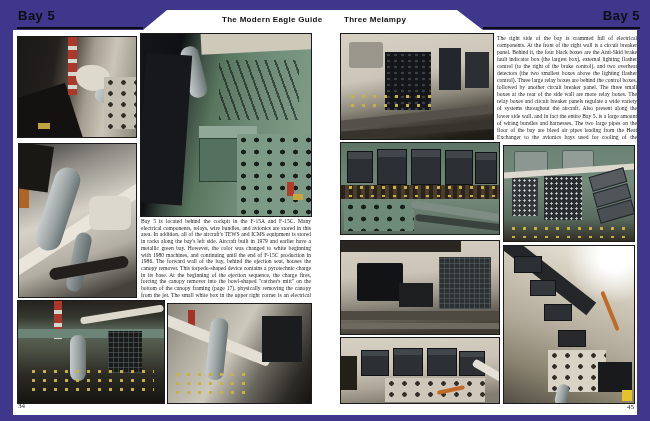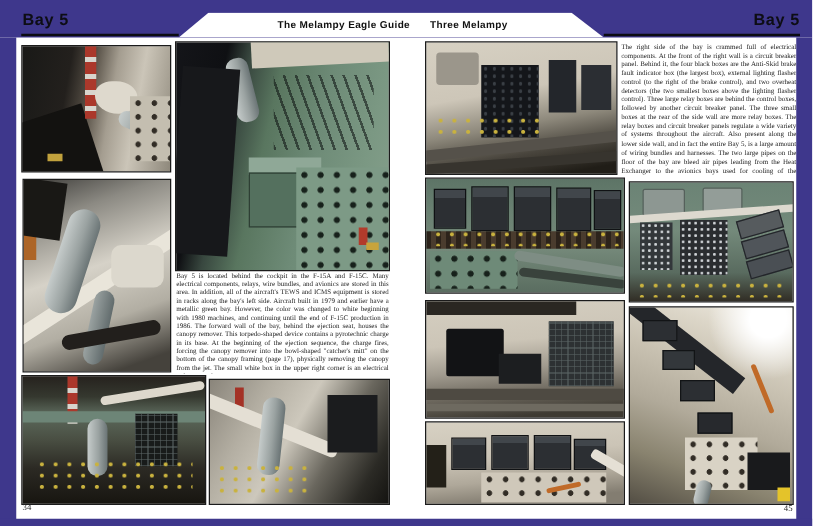--- a/index.html
+++ b/index.html
@@ -65,21 +65,21 @@
 
 <div id="spread">
 
   <div class="frame" id="hdr"></div>
   <div class="frame" id="band-left"></div>
   <div class="frame" id="band-right"></div>
   <div class="frame" id="band-bottom"></div>
   <div id="notch"></div>
 
   <div class="hdr-bay" style="left:18px;">Bay 5</div>
-  <div class="hdr-small" style="left:222px;">The Melampy Eagle Guide</div>
+  <div class="hdr-small" style="left:222px;">The Modern Eagle Guide</div>
   <div class="hdr-small" style="left:344px;">Three Melampy</div>
   <div class="hdr-bay" style="right:10px;">Bay 5</div>
   <div class="hdr-rule" style="left:17px;width:126px;"></div>
   <div class="hdr-rule" style="left:483px;width:157px;"></div>
 
   <div class="photo ph-l1">
     <div class="el" style="left:-12px;top:55px;width:70px;height:60px;background:#131210;transform:rotate(-18deg);"></div>
     <div class="el redpole" style="left:50px;top:0;width:9px;height:58px;"></div>
     <div class="el" style="left:58px;top:28px;width:34px;height:26px;background:#ded9cd;border-radius:40% 50% 45% 55%;"></div>
     <div class="el cyl" style="left:76px;top:56px;width:34px;height:13px;transform:rotate(24deg);"></div>

